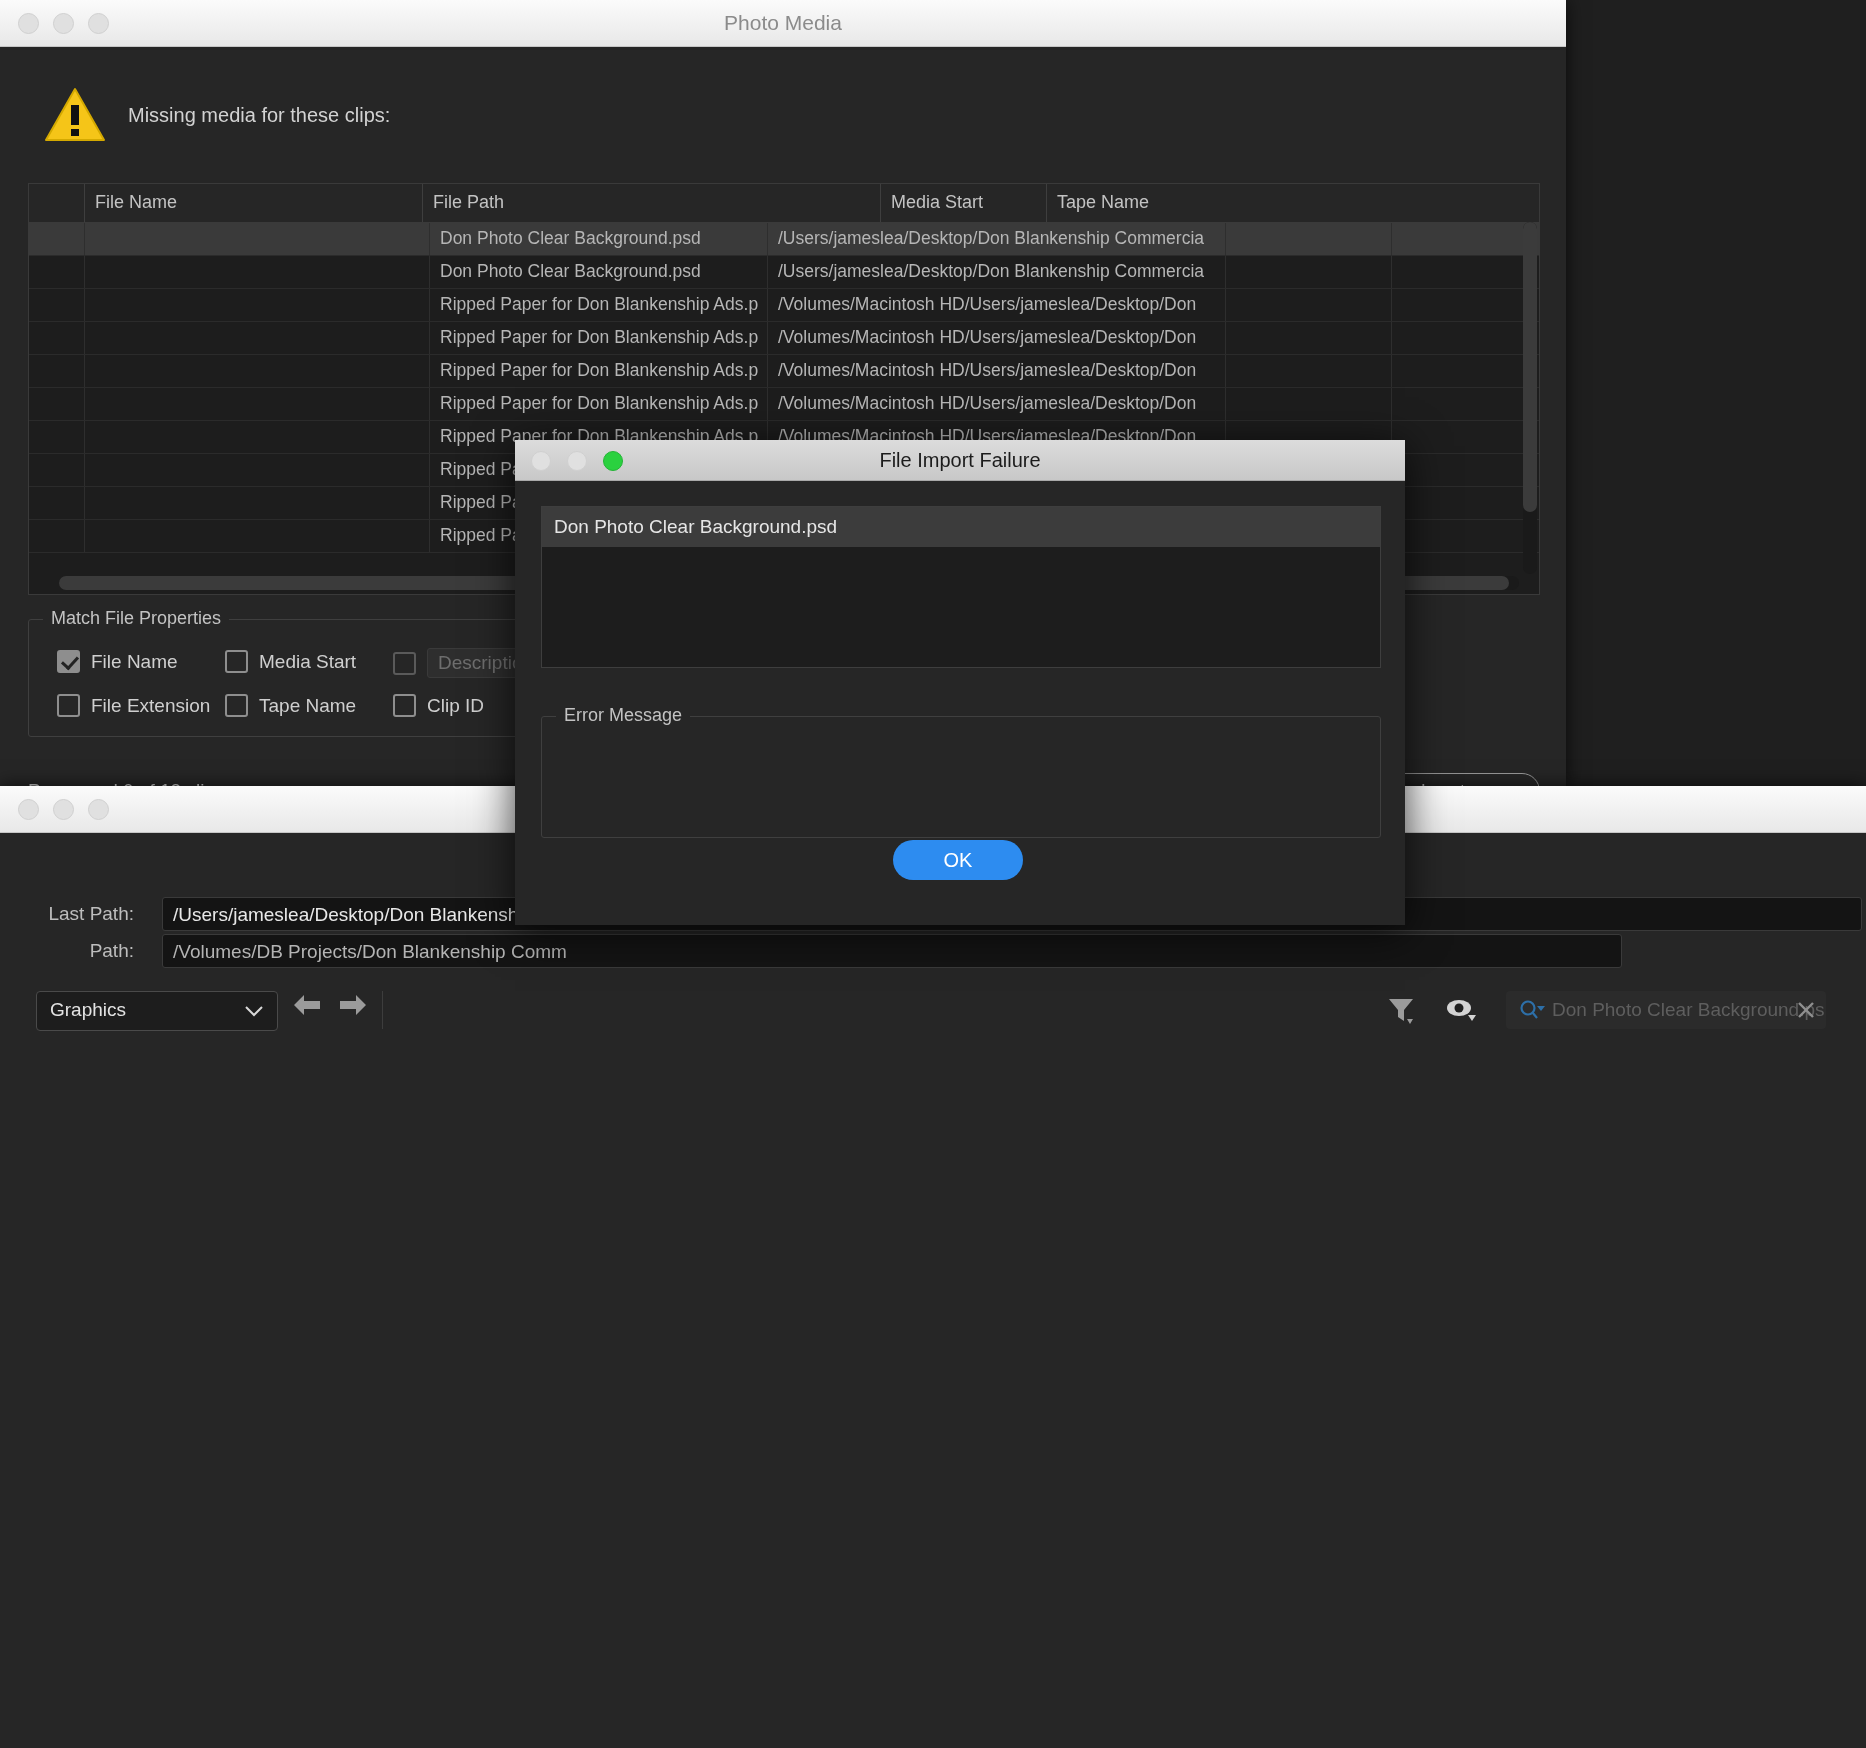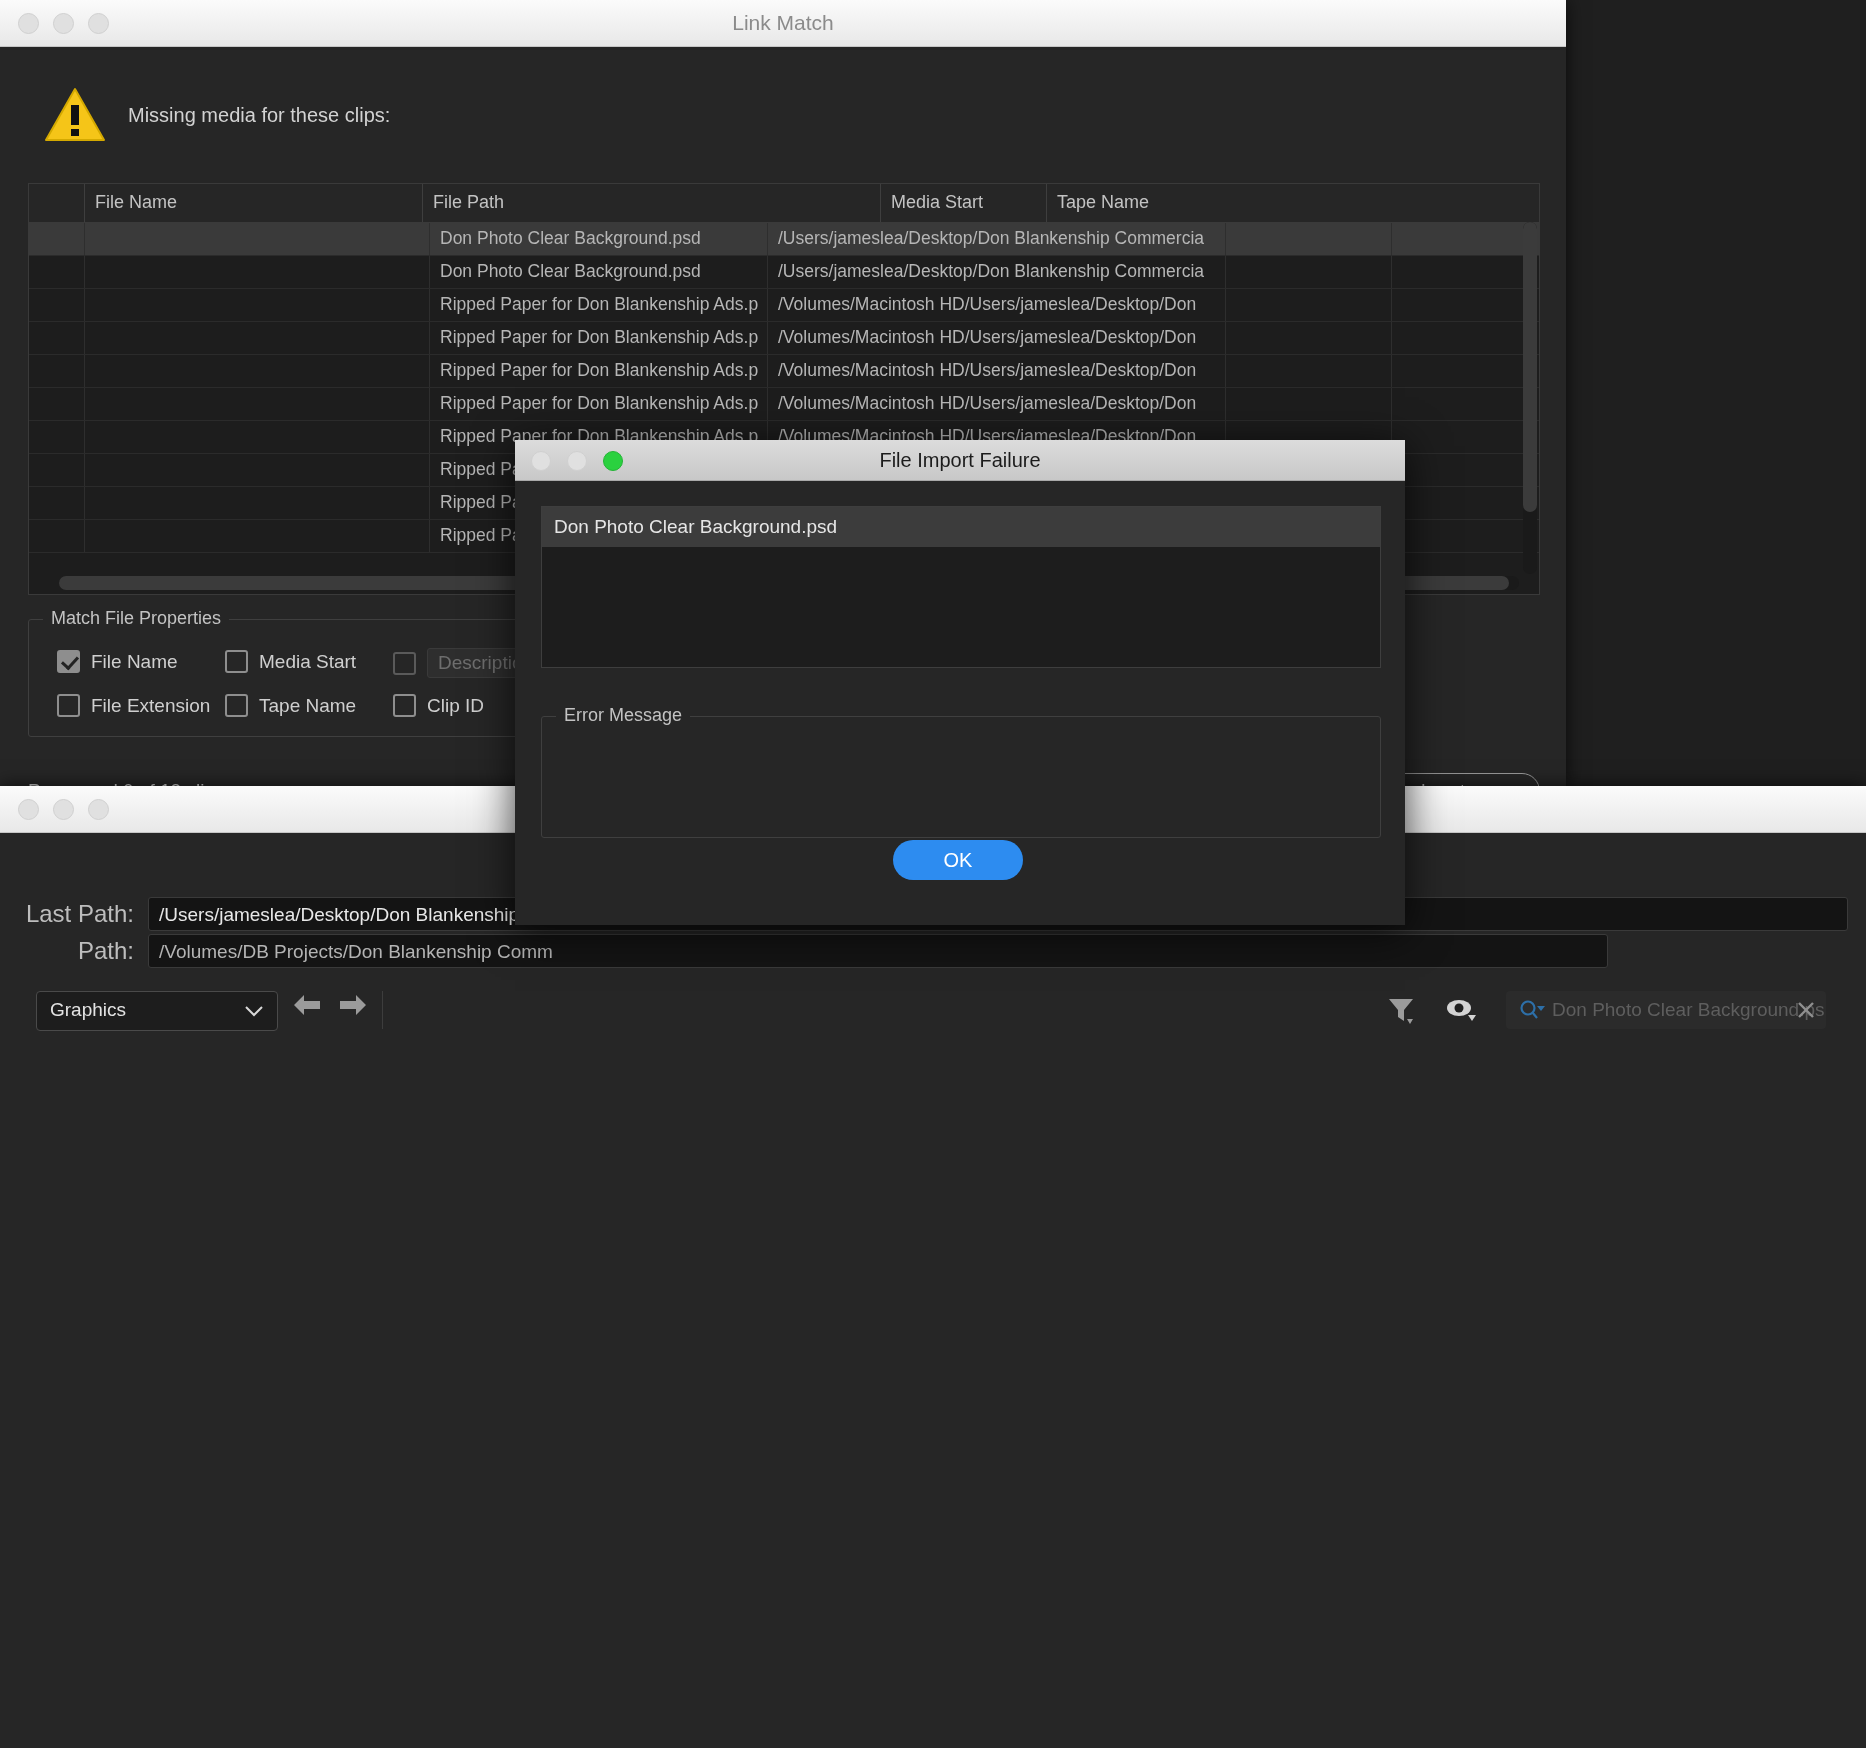--- a/index.html
+++ b/index.html
@@ -60,21 +60,21 @@
   .proc{position:absolute;left:28px;top:733px;font-size:19px;color:#cdcdcd;}
   
   .pill{border:1px solid #9a9a9a;border-radius:18px;background:transparent;
         color:#cfcfcf;font-size:18px;text-align:center;line-height:34px;
         font-family:"Liberation Sans",sans-serif;cursor:default;}
   #locate{position:absolute;right:26px;top:726px;width:182px;height:36px;}
   
   #browser{left:0;top:786px;width:1866px;height:962px;background:#262626;}
   .br-body{position:relative;height:916px;}
   .pathrow{position:absolute;display:flex;align-items:center;}
-  .plabel{font-size:24px;color:#bdbdbd;text-align:right;width:118px;margin-right:14px;}
+  .plabel{font-size:19px;color:#bdbdbd;text-align:right;width:118px;margin-right:28px;}
   .pfield{background:#141414;border:1px solid #3a3a3a;border-radius:3px;
           height:34px;line-height:34px;padding:0 10px;font-size:19px;color:#e8e8e8;
           white-space:nowrap;overflow:hidden;box-sizing:border-box;}
   .pfield.dim{color:#b4b4b4;}
   .sel-box{width:240px;height:38px;background:#1d1d1d;border:1px solid #4a4a4a;
            border-radius:4px;position:relative;}
   .sel-box span{position:absolute;left:13px;top:7px;font-size:19px;color:#e3e3e3;}
   .divider-v{width:1px;height:38px;background:#3d3d3d;}
   .searchbox{width:320px;height:38px;background:#2b2b2b;border-radius:4px;position:relative;}
   .searchbox .ph{position:absolute;left:46px;top:8px;font-size:19px;color:#5e5e5e;white-space:nowrap;}
@@ -98,21 +98,21 @@
 </head>
 <body>
 
 <div class="win" id="linkmedia">
   <div class="tbar">
     <div class="lights">
       <i></i>
       <i></i>
       <i></i>
     </div>
-    <div class="title">Link Match</div>
+    <div class="title">Photo Media</div>
   </div>
 
   <div class="lm-body">
     <div class="warn-row">
       <div class="warn-ico">
         <svg width="62" height="56" viewBox="0 0 62 56">
           <path d="M31 2 L60 53 L2 53 Z" fill="#f5c518" stroke="#d4a900" stroke-width="2" stroke-linejoin="round"></path>
           <rect x="27" y="18" width="8" height="20" fill="#111"></rect>
           <rect x="27" y="42" width="8" height="7" fill="#111"></rect>
         </svg>

